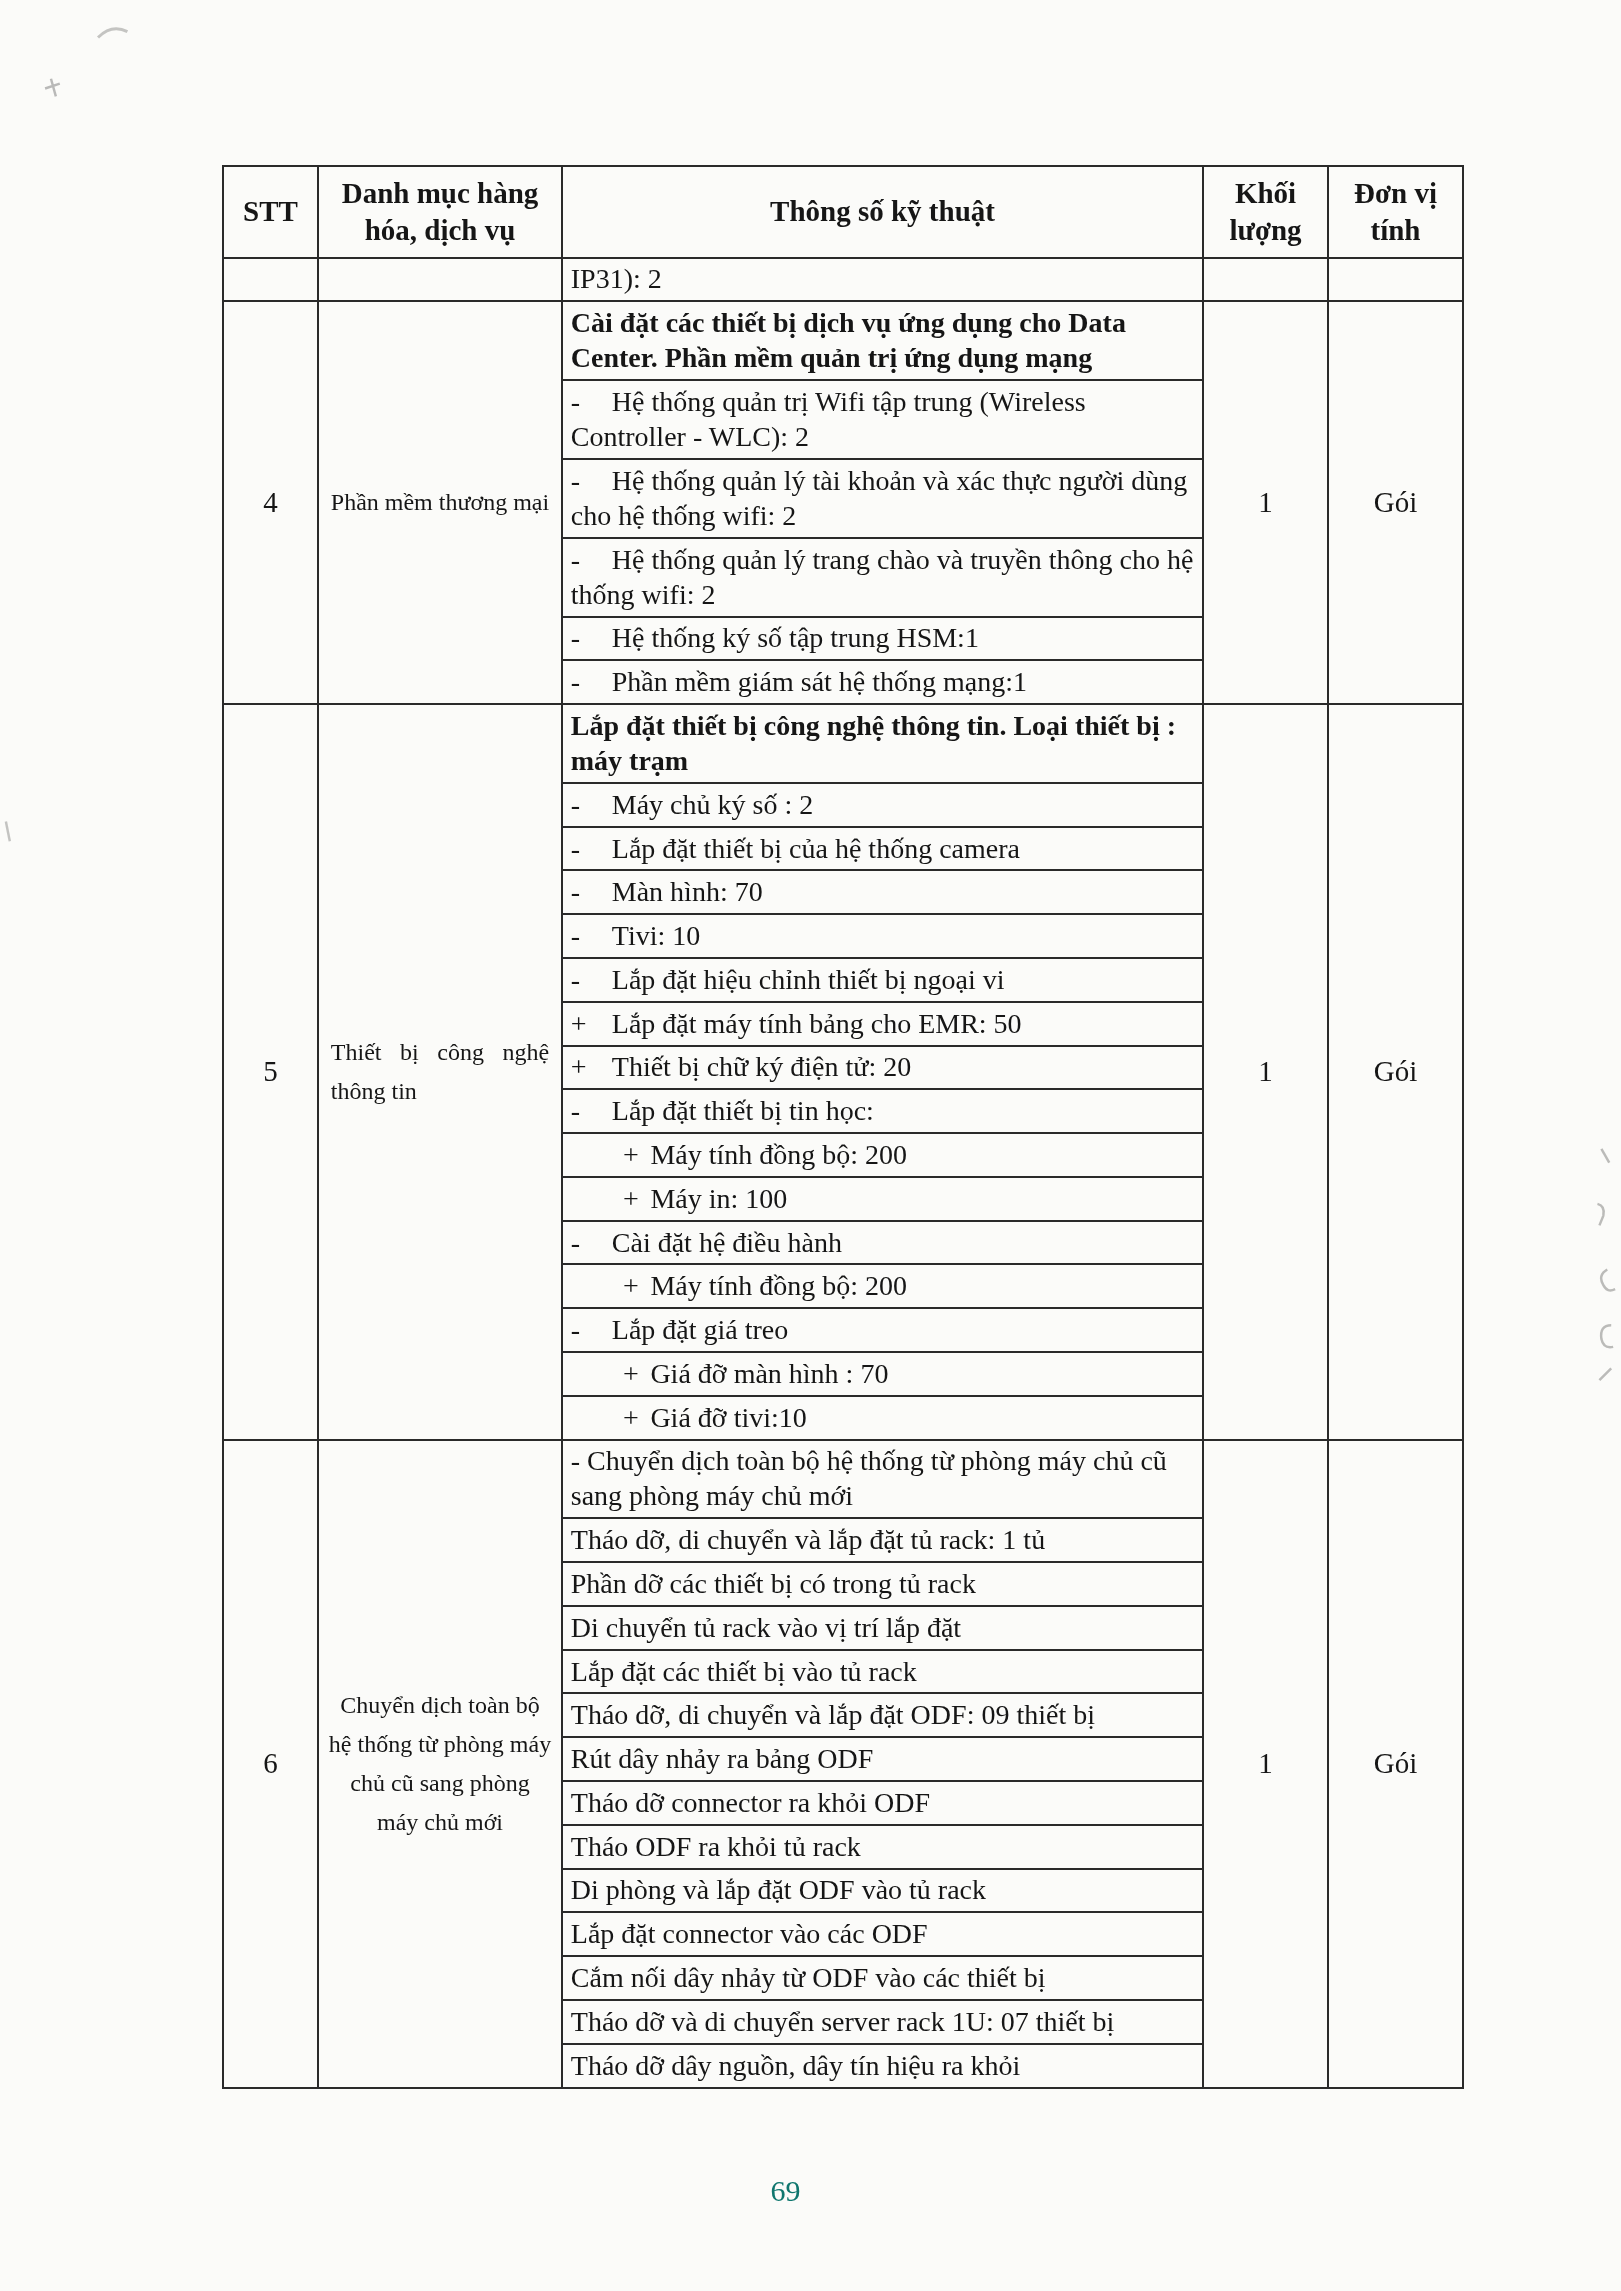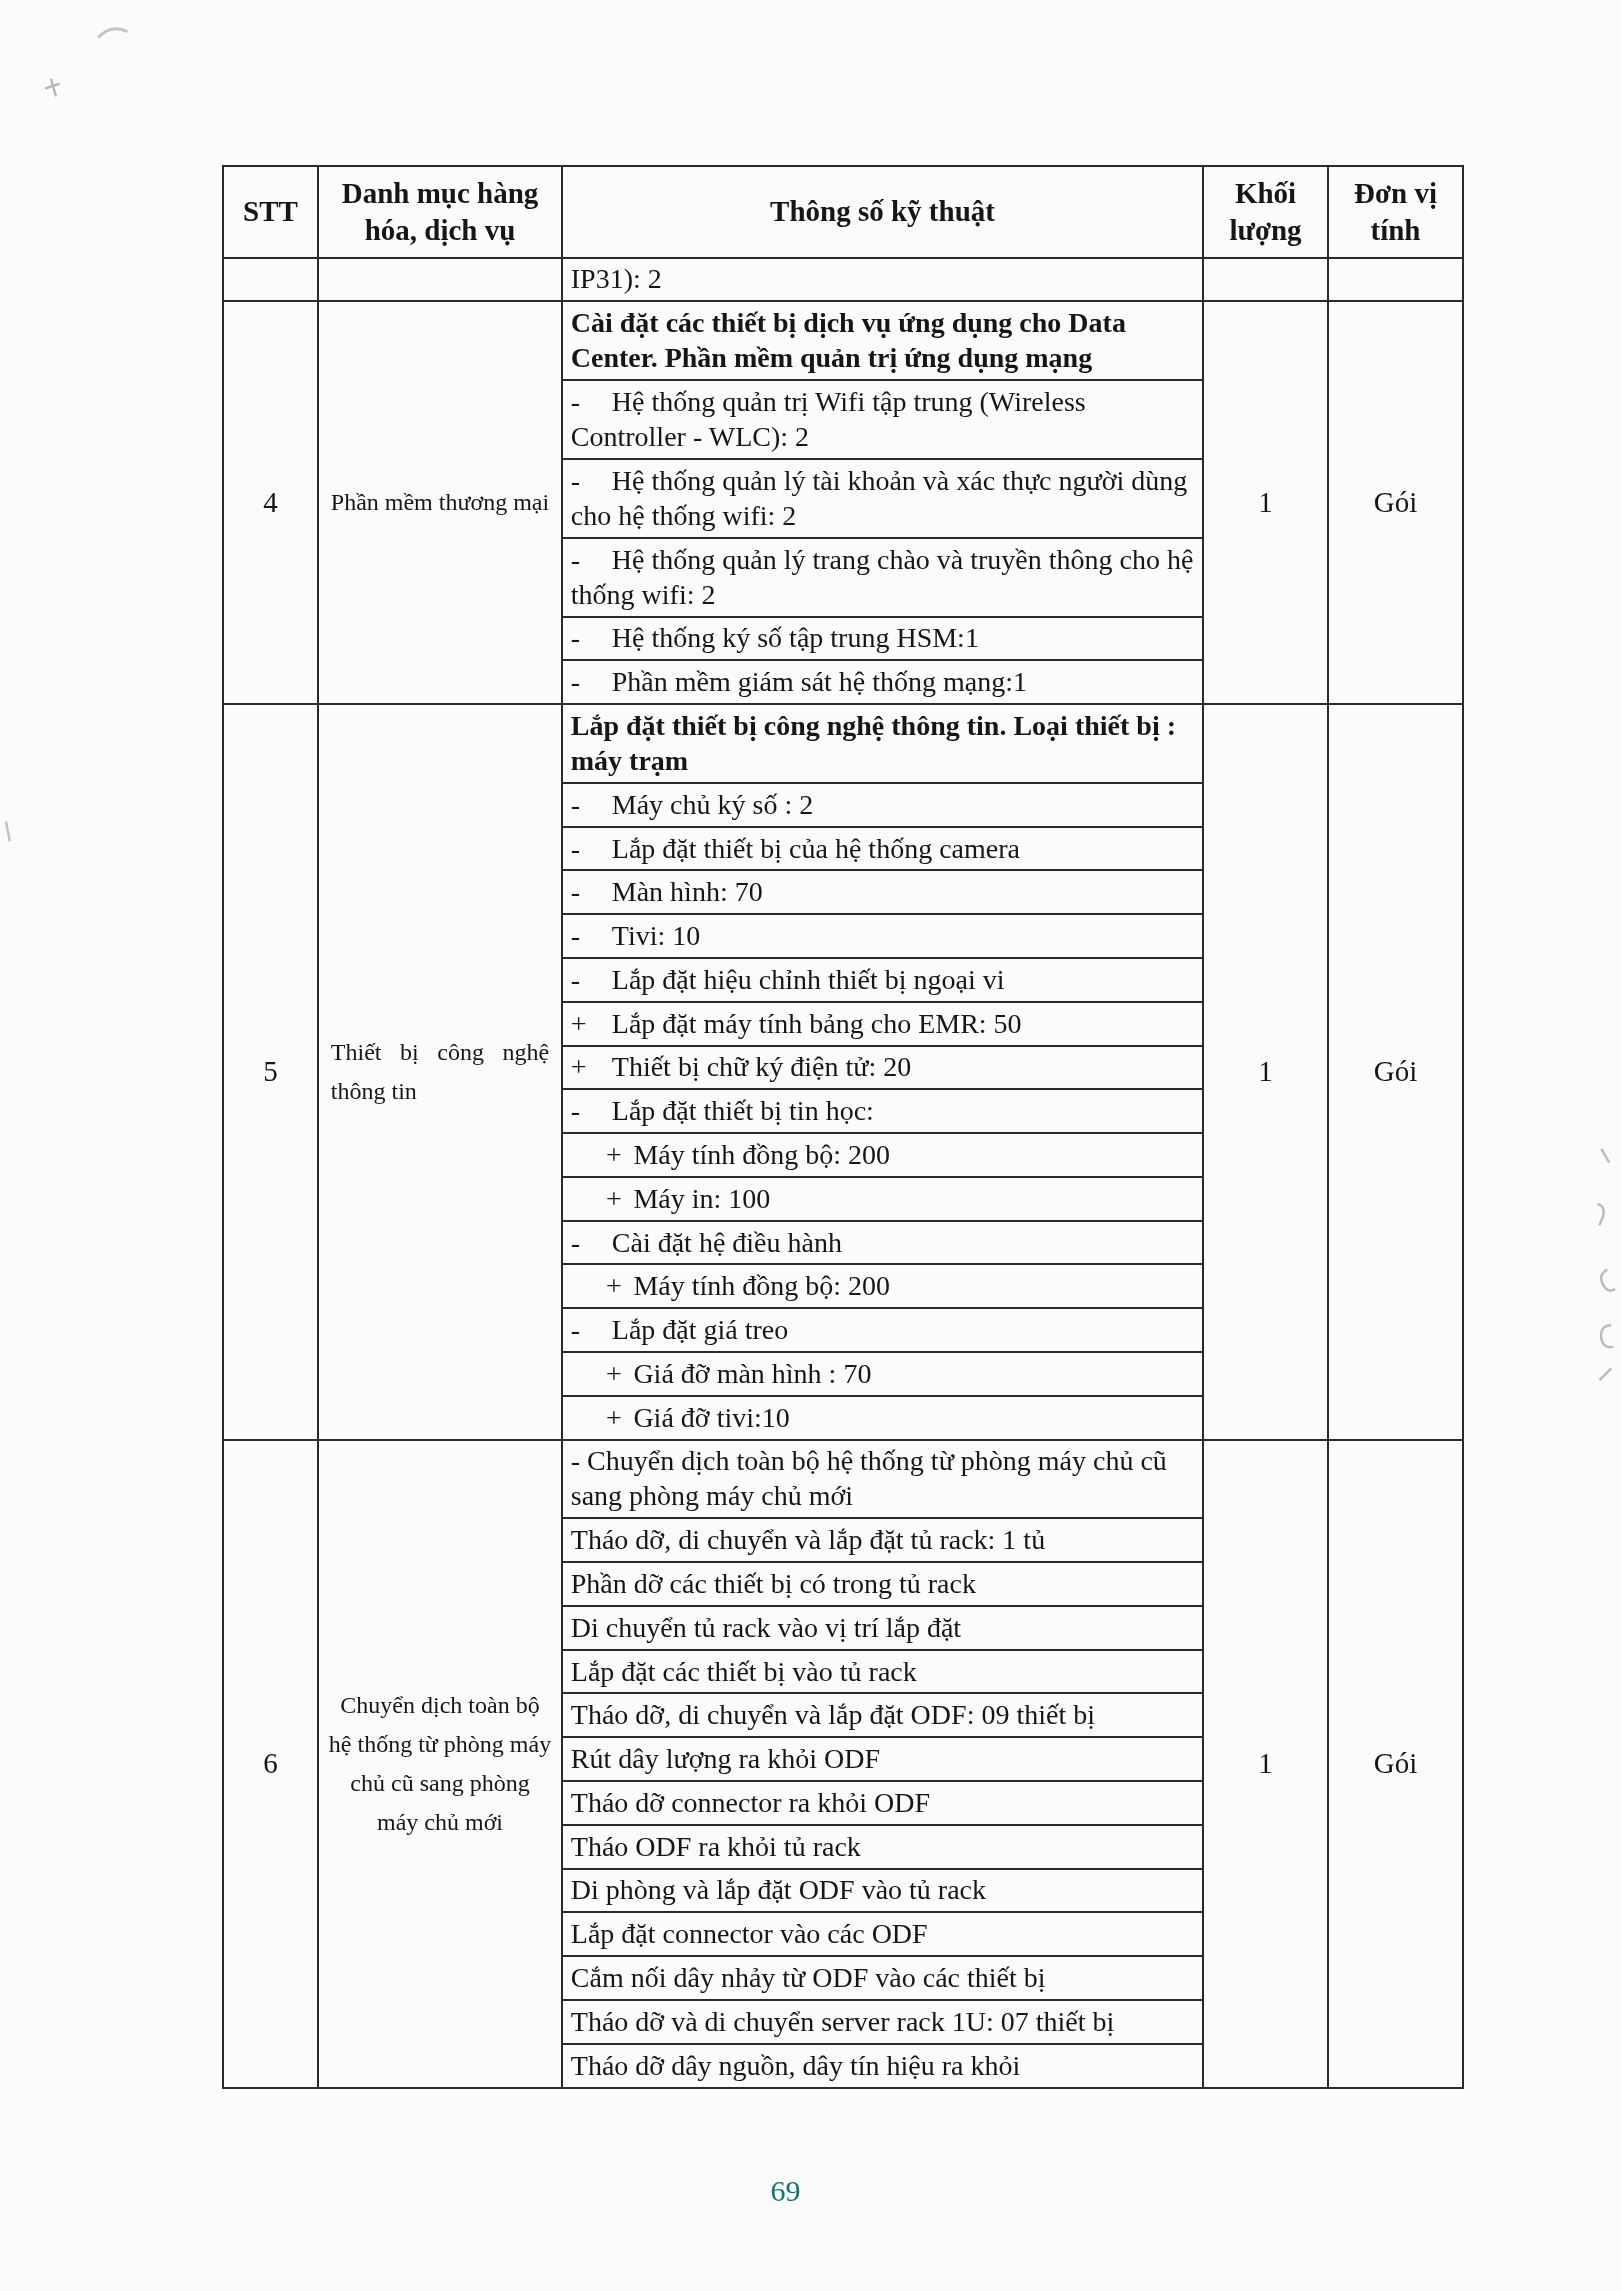--- a/index.html
+++ b/index.html
@@ -32,21 +32,21 @@
     padding: 7.8px 3.9px;
   }
   td.spec {
     font-size: 28px;
     line-height: 35px;
     padding: 2.9px 7.8px 3.9px 7.8px;
     vertical-align: top;
     text-align: left;
   }
   td.spec.bold { font-weight: bold; }
-  td.spec.ind { padding-left: 43px; }
+  td.spec.ind { padding-left: 60px; }
   .pfx { display: inline-block; width: 41px; }
   td.spec.ind .pfx { width: 27.4px; }
   td.stt-cell {
     font-size: 29px;
     text-align: center;
   }
   td.item-cell {
     font-size: 24px;
     line-height: 39px;
     padding: 5.9px 11.8px;
@@ -212,21 +212,21 @@
     <tr>
         <td class="spec">Di chuyển tủ rack vào vị trí lắp đặt</td>
       </tr>
     <tr>
         <td class="spec">Lắp đặt các thiết bị vào tủ rack</td>
       </tr>
     <tr>
         <td class="spec">Tháo dỡ, di chuyển và lắp đặt ODF: 09 thiết bị</td>
       </tr>
     <tr>
-        <td class="spec">Rút dây lượng ra khỏi ODF</td>
+        <td class="spec">Rút dây nhảy ra bảng ODF</td>
       </tr>
     <tr>
         <td class="spec">Tháo dỡ connector ra khỏi ODF</td>
       </tr>
     <tr>
         <td class="spec">Tháo ODF ra khỏi tủ rack</td>
       </tr>
     <tr>
         <td class="spec">Di phòng và lắp đặt ODF vào tủ rack</td>
       </tr>

